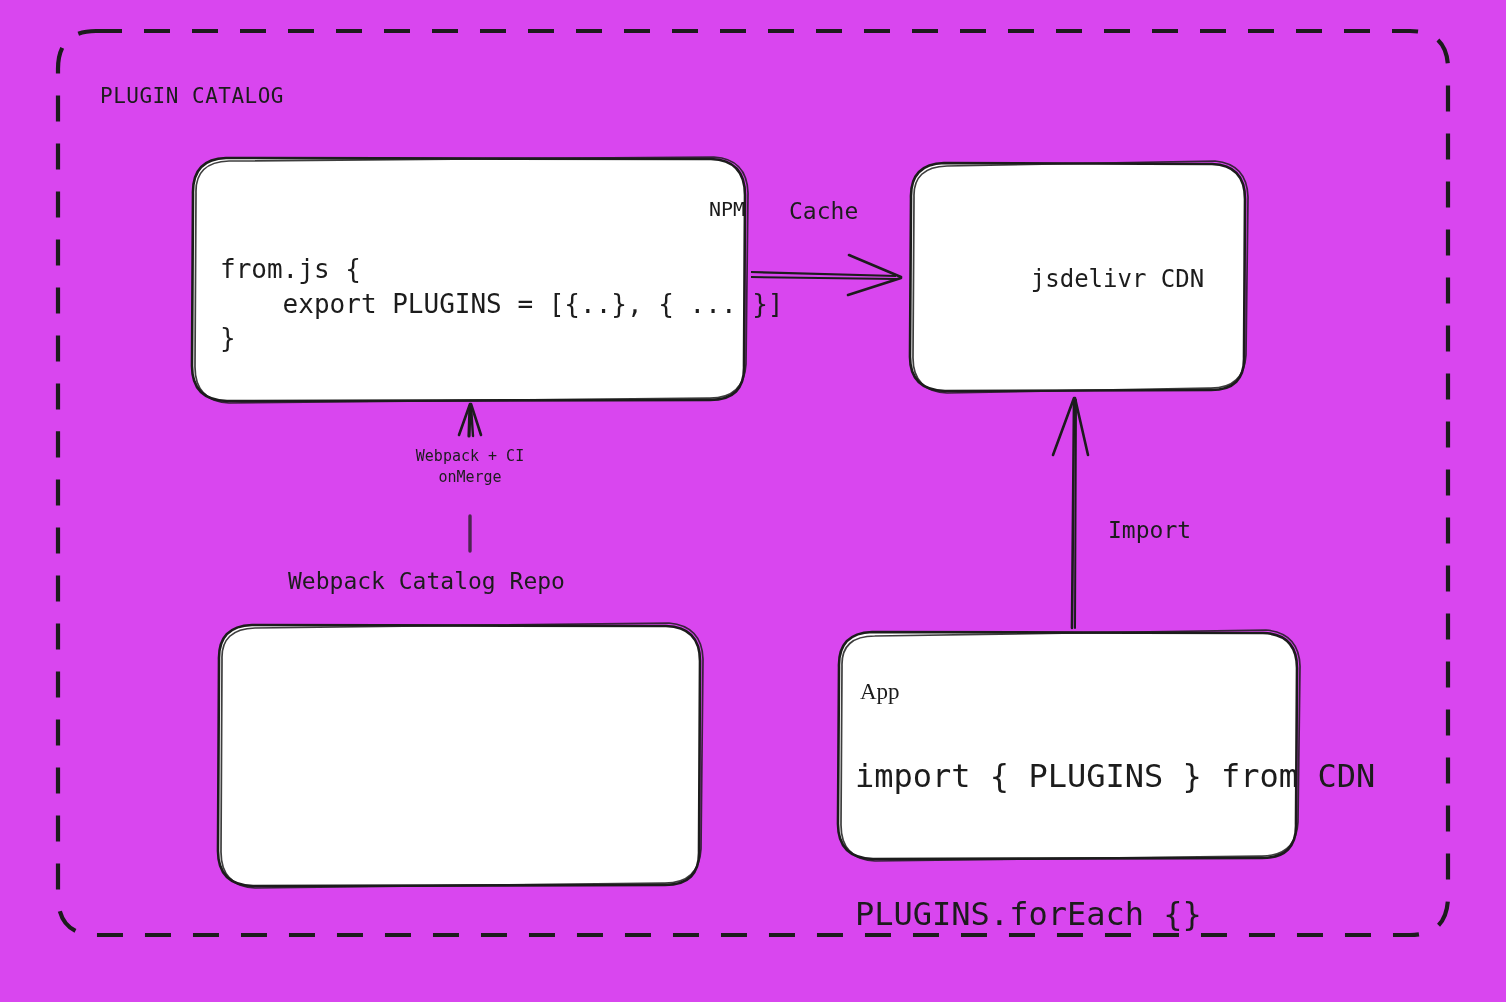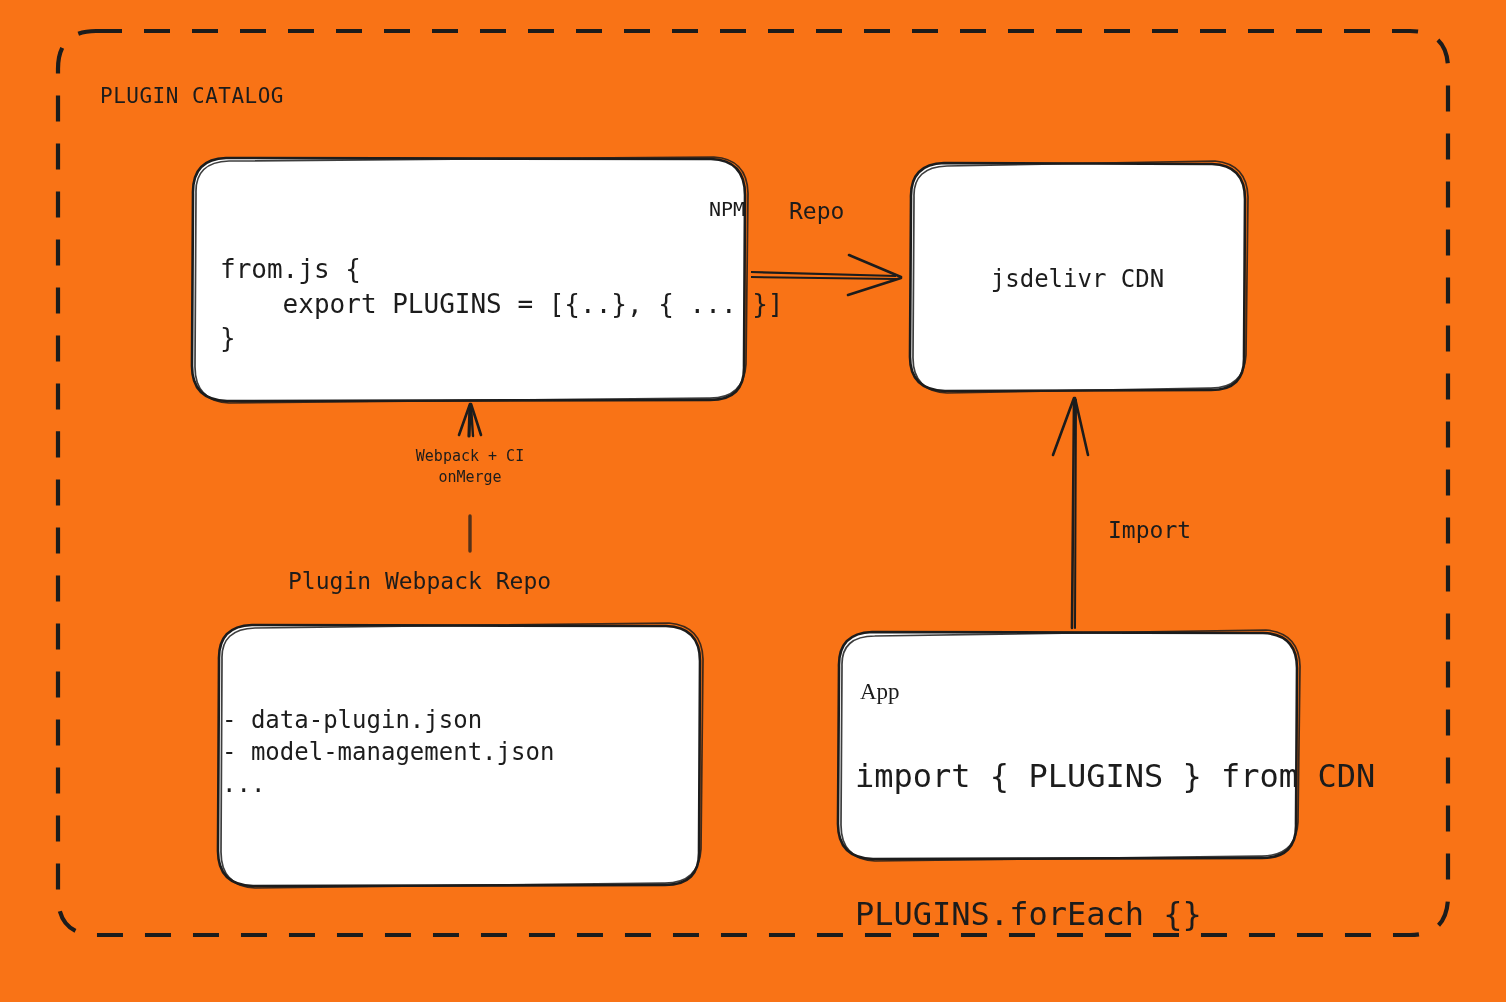--- a/index.html
+++ b/index.html
@@ -7,21 +7,21 @@
     padding: 0;
     background: #ffffff;
   }
   body {
     font-family: "DejaVu Sans Mono", monospace;
   }
   #canvas {
     position: relative;
     width: 1506px;
     height: 1002px;
-    background: #f97316;
+    background: #d946ef;
     overflow: hidden;
   }
   #sketch {
     position: absolute;
     top: 0;
     left: 0;
     width: 1506px;
     height: 1002px;
   }
   .lbl {
@@ -49,20 +49,21 @@
     top: 252px;
     font-size: 26px;
     line-height: 1.33;
   }
   .cdn-title {
     left: 910px;
     top: 263px;
     width: 335px;
     text-align: center;
     font-size: 24px;
+    padding-left: 40px;
   }
   .cache-lbl {
     left: 789px;
     top: 196px;
     font-size: 23px;
   }
   .import-lbl {
     left: 1108px;
     top: 515px;
     font-size: 23px;
@@ -155,30 +156,27 @@
 
   <div class="lbl group-title">PLUGIN CATALOG</div>
 
   <div class="lbl box-title-npm">NPM</div>
   <div class="lbl npm-code">from.js {
     export PLUGINS = [{..}, { ... }]
 }</div>
 
   <div class="lbl cdn-title">jsdelivr CDN</div>
 
-  <div class="lbl cache-lbl">Repo</div>
+  <div class="lbl cache-lbl">Cache</div>
 
   <div class="lbl import-lbl">Import</div>
 
   <div class="lbl webpack-lbl">Webpack + CI
 onMerge</div>
 
-  <div class="lbl repo-lbl">Plugin Webpack Repo</div>
-  <div class="lbl repo-list">- data-plugin.json
-- model-management.json
-...</div>
+  <div class="lbl repo-lbl">Webpack Catalog Repo</div>
 
   <div class="lbl app-title">App</div>
   <div class="lbl app-code">import { PLUGINS } from CDN
 
 PLUGINS.forEach {}</div>
 
 </div>
 
 </body></html>

